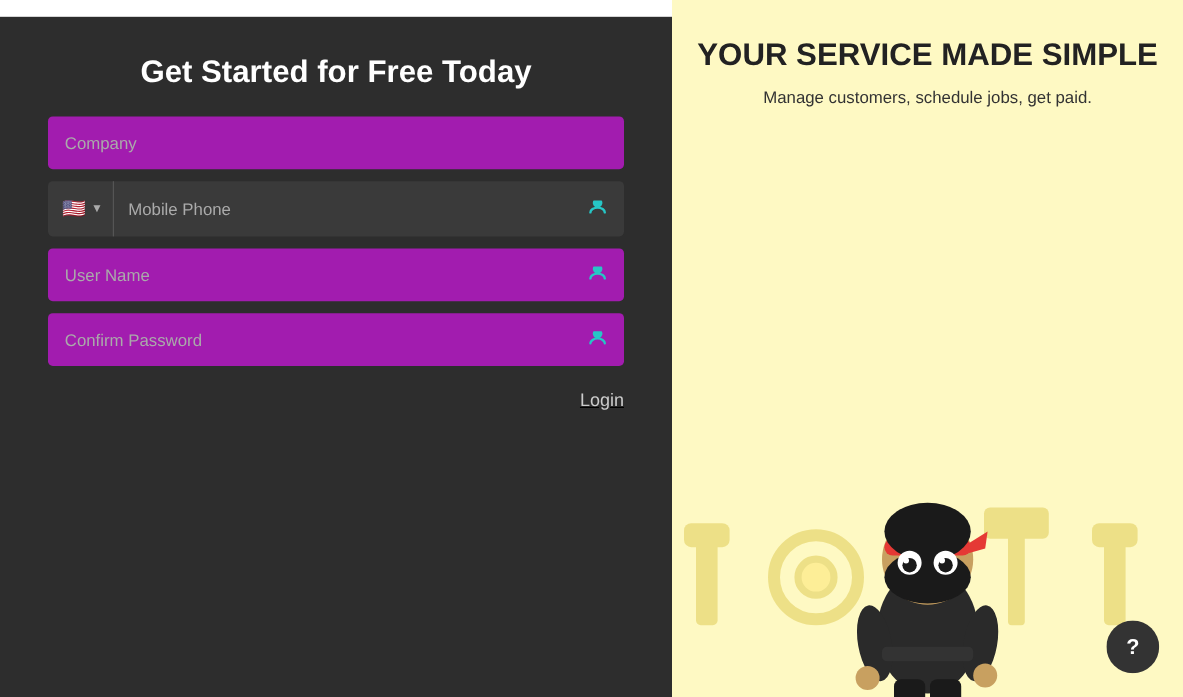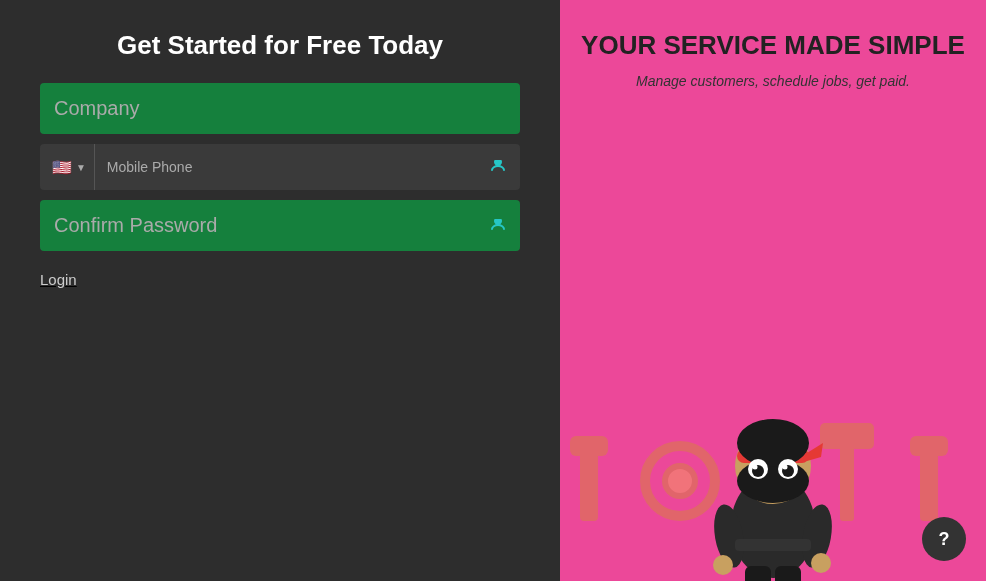--- a/index.html
+++ b/index.html
@@ -13,20 +13,21 @@
 
     
     .left-panel {
       width: 560px;
       background: #2d2d2d;
       display: flex;
       flex-direction: column;
       align-items: center;
       padding: 30px 40px 20px 40px;
       flex-shrink: 0;
+      margin-top: 14px;
     }
 
     .left-panel h1 {
       color: #ffffff;
       font-size: 26px;
       font-weight: 700;
       text-align: center;
       margin-bottom: 22px;
     }
 
@@ -37,25 +38,25 @@
       gap: 10px;
     }
 
     .input-wrapper {
       position: relative;
       width: 100%;
     }
 
     .input-wrapper input {
       width: 100%;
-      background: #15803d;
+      background: #a21caf;
       border: none;
       border-radius: 4px;
       color: #ccc;
-      font-size: 20px;
+      font-size: 14px;
       padding: 14px 40px 14px 14px;
       outline: none;
     }
 
     .input-wrapper input::placeholder {
       color: #aaa;
     }
 
     .input-wrapper .field-icon {
       position: absolute;
@@ -120,21 +121,21 @@
       right: 14px;
       top: 50%;
       transform: translateY(-50%);
       color: #26c6c6;
       font-size: 14px;
       pointer-events: none;
     }
 
     .action-row {
       display: flex;
-      justify-content: flex-start;
+      justify-content: flex-end;
       align-items: center;
       gap: 30px;
       margin-top: 10px;
       text-decoration: underline;
     }
 
     .login-btn {
       background: transparent;
       border: none;
       color: #ccc;
@@ -149,21 +150,21 @@
       border-radius: 4px;
       padding: 12px 36px;
       font-size: 15px;
       font-weight: 600;
       cursor: pointer;
     }
 
     
     .right-panel {
       flex: 1;
-      background: #ec4899;
+      background: #fef9c3;
       display: flex;
       flex-direction: column;
       align-items: center;
       justify-content: flex-start;
       padding: 30px 20px 0 20px;
       position: relative;
       overflow: hidden;
     }
 
     .right-panel h2 {
@@ -172,21 +173,20 @@
       font-weight: 800;
       text-align: center;
       line-height: 1.2;
       margin-bottom: 12px;
     }
 
     .right-panel p {
       color: #333;
       font-size: 14px;
       text-align: center;
-      font-style: italic;
     }
 
     
     .ninja-container {
       position: absolute;
       bottom: -10px;
       left: 50%;
       transform: translateX(-50%);
       width: 160px;
       height: 220px;
@@ -250,20 +250,29 @@
         <input type="tel" placeholder="Mobile Phone" style="">
       </div>
       <span class="field-icon">
         <svg width="16" height="12" viewBox="0 0 16 12" fill="none">
           <path d="M8 6C10.2 6 12 4.2 12 2S10.2-2 8-2 4 -0.2 4 2 5.8 6 8 6z" fill="#26c6c6"></path>
           <path d="M2 10c0-2 2.7-4 6-4s6 2 6 4" stroke="#26c6c6" stroke-width="2" fill="none" stroke-linecap="round"></path>
         </svg>
       </span>
     </div>
 
+    <div class="input-wrapper">
+      <input type="text" placeholder="User Name" style="">
+      <span class="field-icon">
+        <svg width="16" height="12" viewBox="0 0 16 12" fill="none">
+          <path d="M8 6C10.2 6 12 4.2 12 2S10.2-2 8-2 4 -0.2 4 2 5.8 6 8 6z" fill="#26c6c6"></path>
+          <path d="M2 10c0-2 2.7-4 6-4s6 2 6 4" stroke="#26c6c6" stroke-width="2" fill="none" stroke-linecap="round"></path>
+        </svg>
+      </span>
+    </div>
 
 
     <div class="input-wrapper">
       <input type="password" placeholder="Confirm Password" style="">
       <span class="field-icon">
         <svg width="16" height="12" viewBox="0 0 16 12" fill="none">
           <path d="M8 6C10.2 6 12 4.2 12 2S10.2-2 8-2 4 -0.2 4 2 5.8 6 8 6z" fill="#26c6c6"></path>
           <path d="M2 10c0-2 2.7-4 6-4s6 2 6 4" stroke="#26c6c6" stroke-width="2" fill="none" stroke-linecap="round"></path>
         </svg>
       </span>

